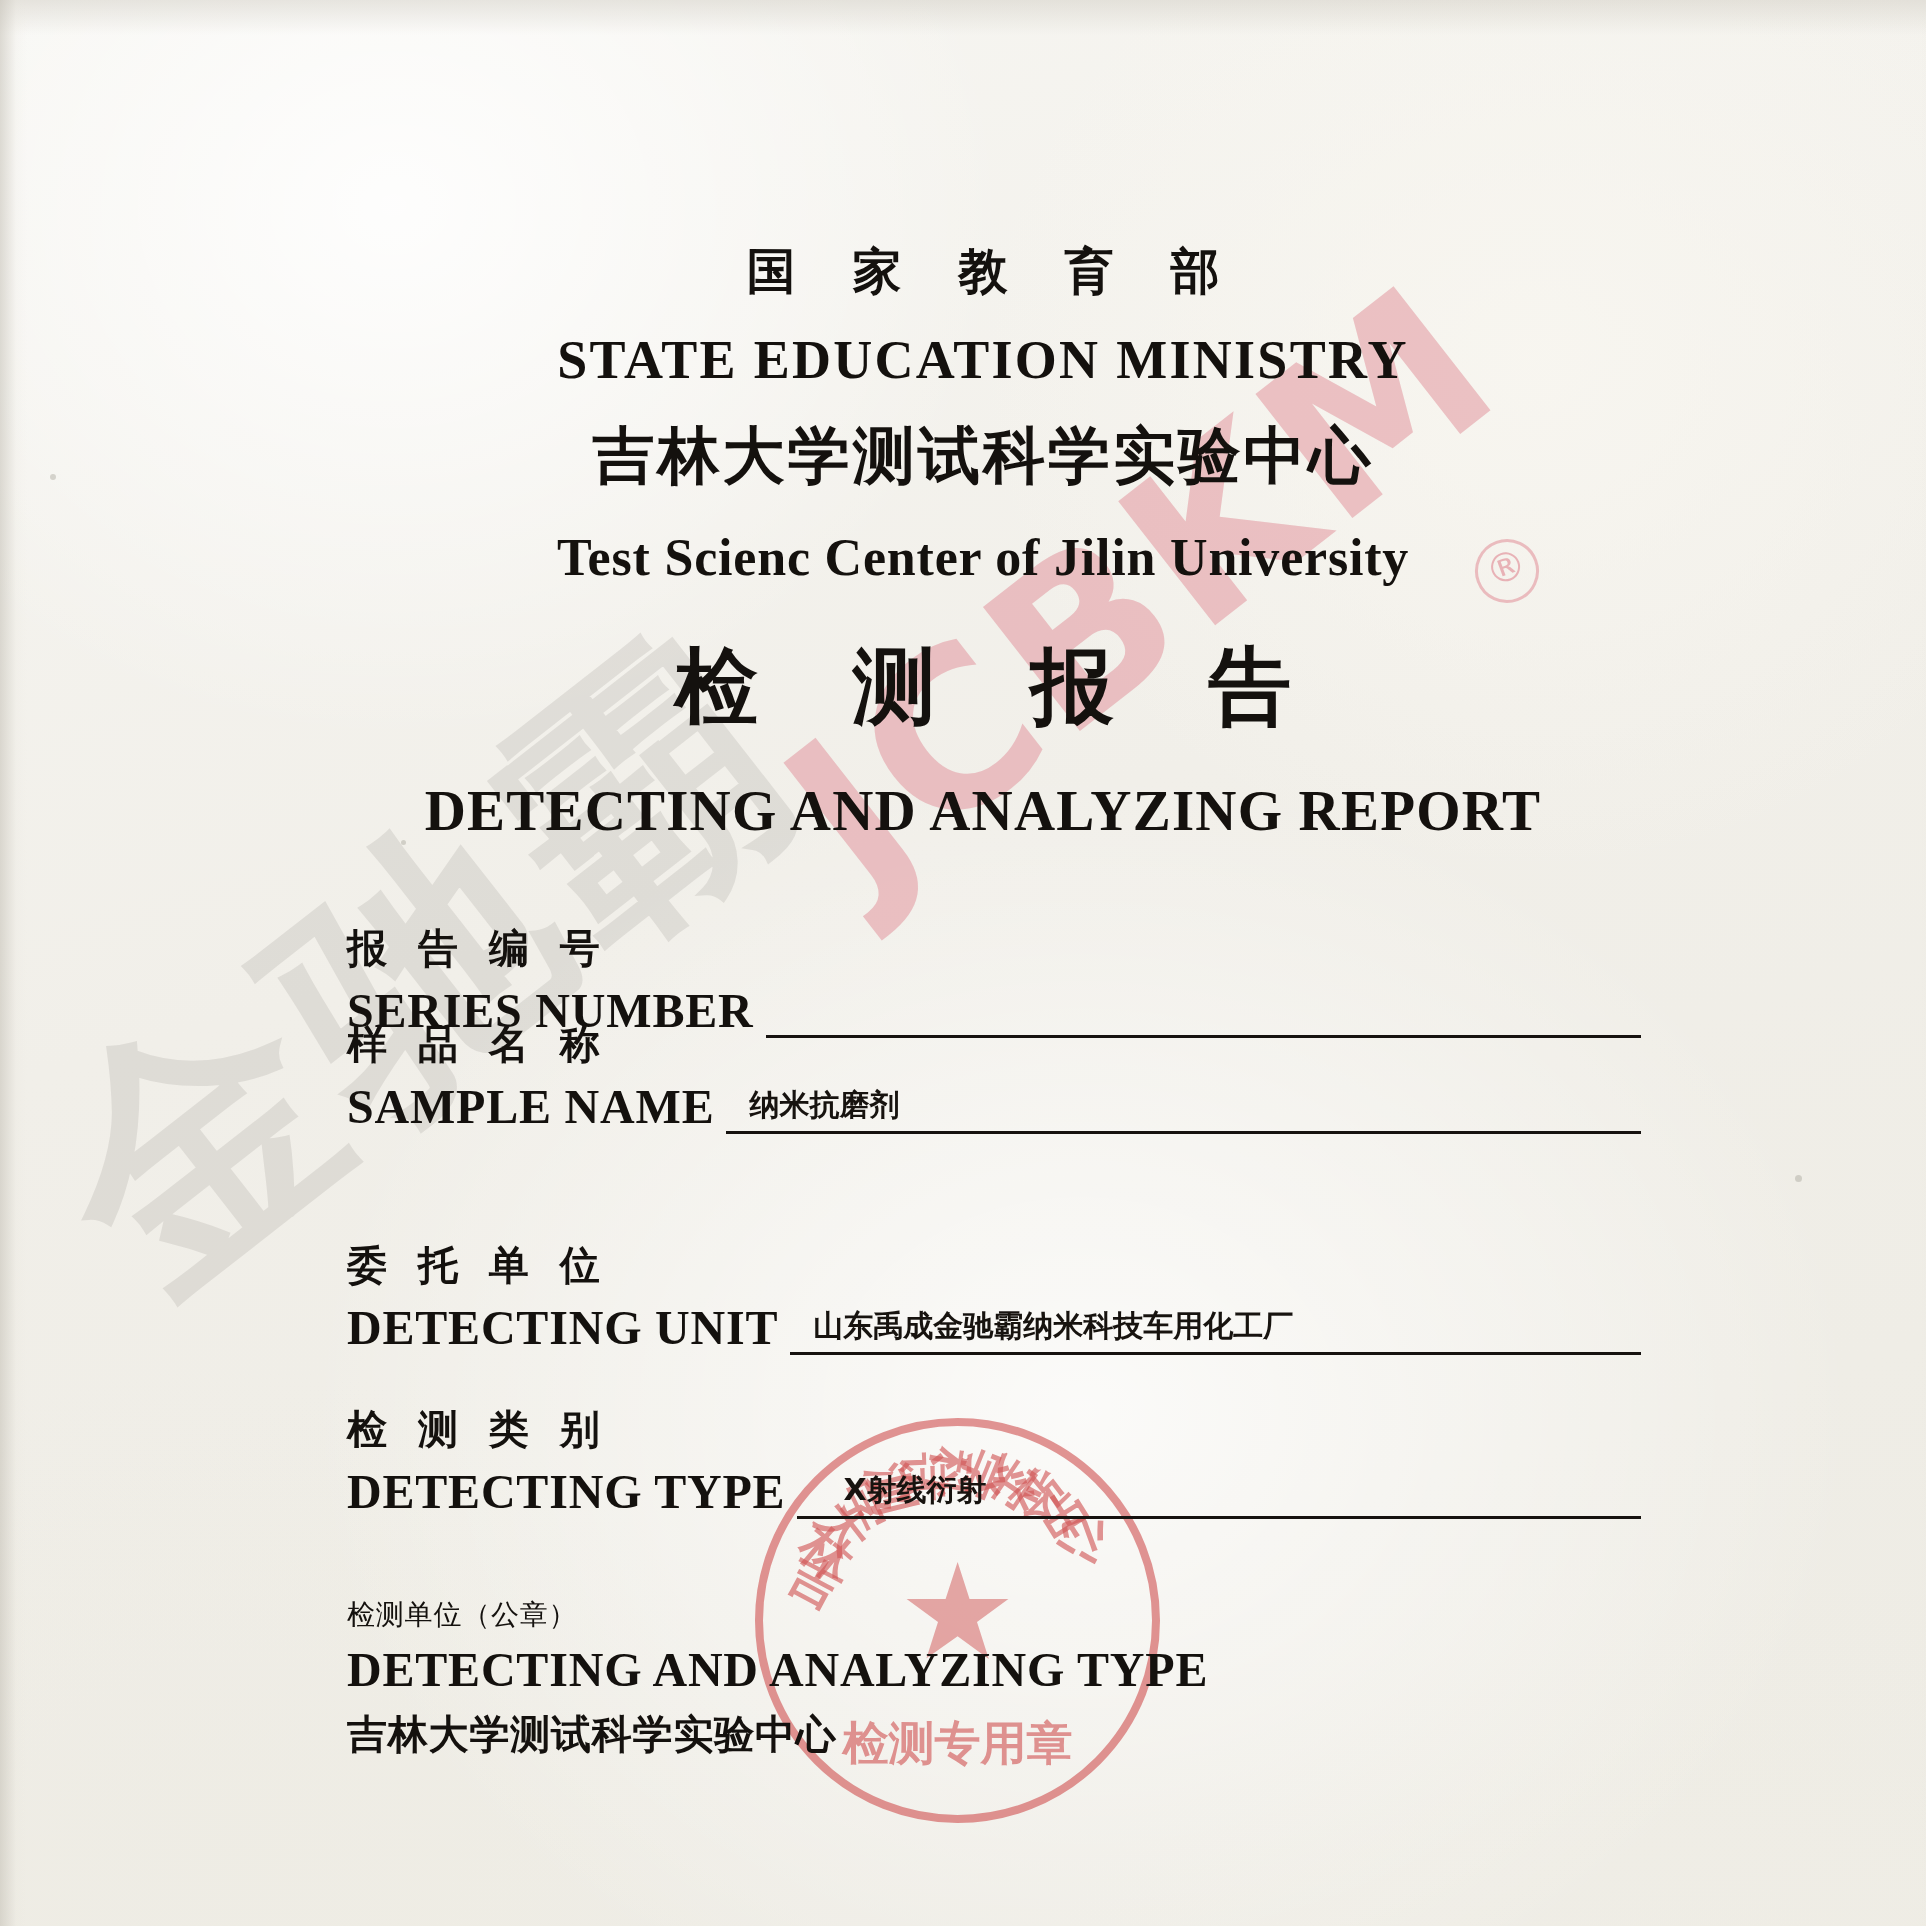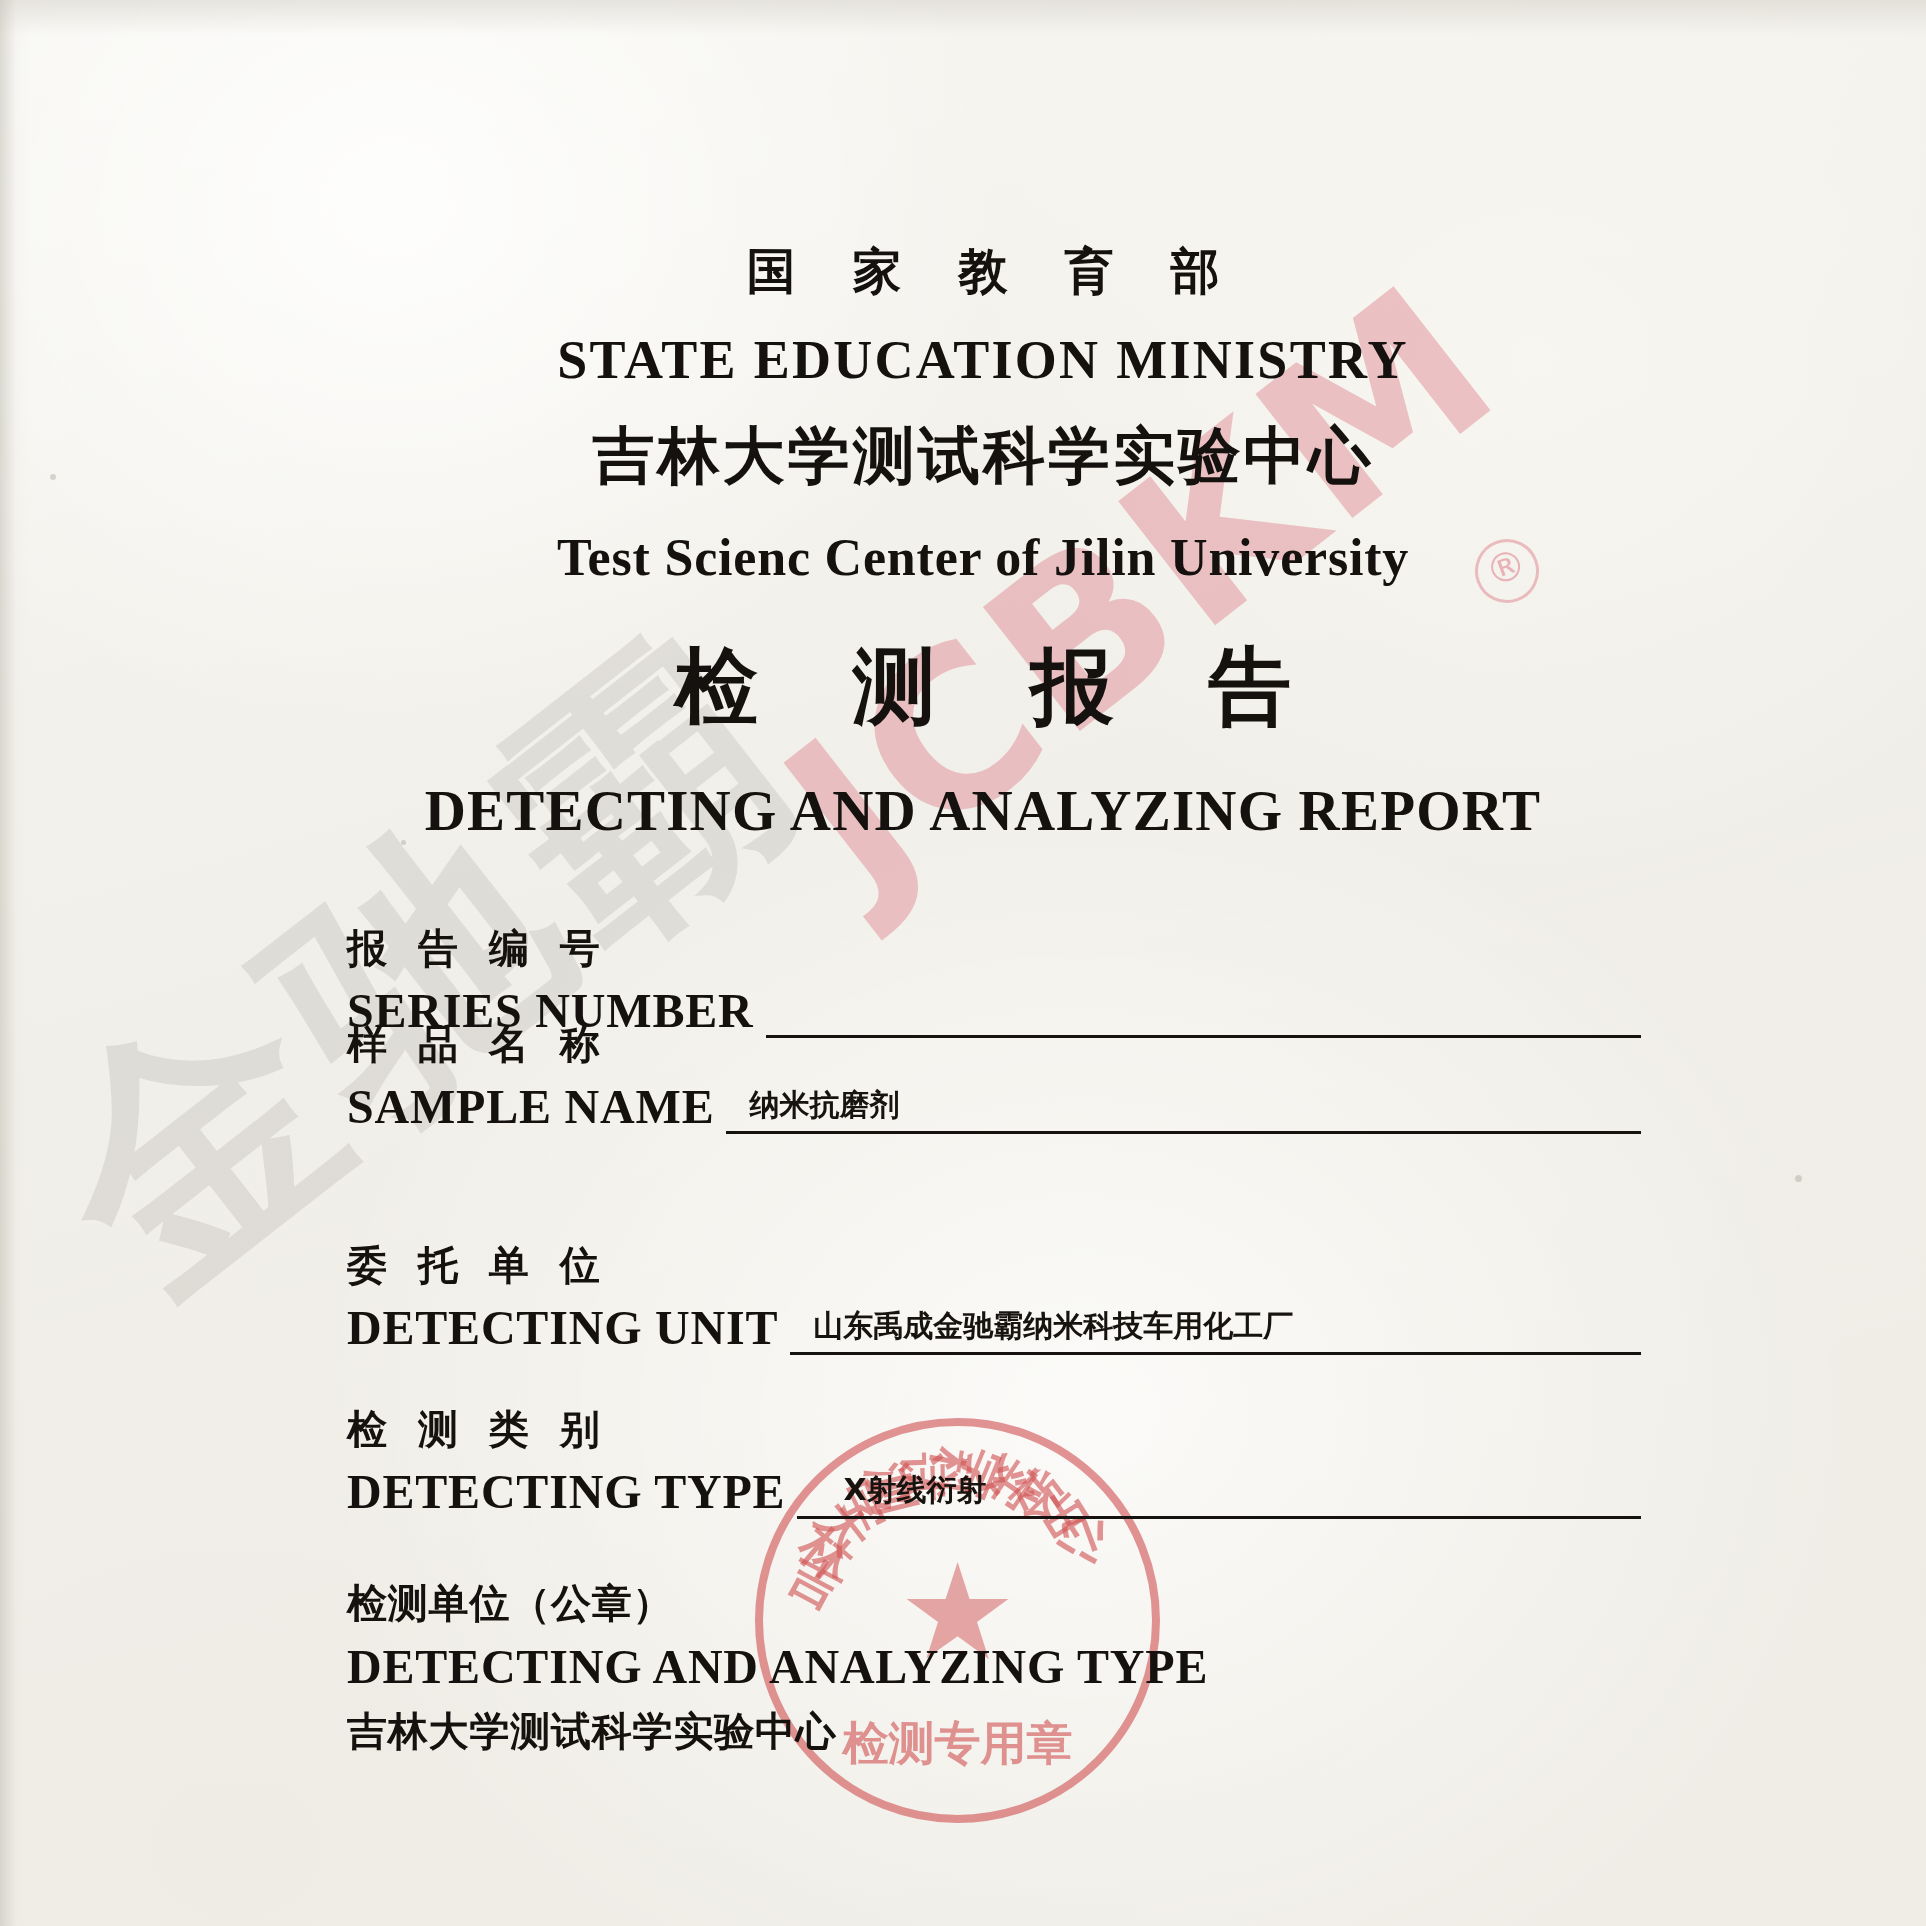--- a/index.html
+++ b/index.html
@@ -269,24 +269,25 @@
   #field-entrust { top: 1238px; width: 1294px; }
   #field-type { top: 1402px; width: 1294px; }
 
   .unit-block {
     position: absolute;
     left: 347px;
     top: 1576px;
   }
   .unit-block .line-cn {
     font-family: "DejaVu Sans", sans-serif;
-    font-weight: 700;
-    font-size: 40px;
-    letter-spacing: 0.8px;
-    white-space: nowrap;
+    font-weight: 400;
+    font-size: 28px;
+    letter-spacing: 0.8px;
+    white-space: nowrap;
+    margin-top: 20px;
   }
   .unit-block .line-en {
     font-family: "Liberation Serif", serif;
     font-weight: 700;
     font-size: 48px;
     letter-spacing: 0.8px;
     white-space: nowrap;
     margin-top: 7.7px;
   }
   .unit-block .line-cn2 {

